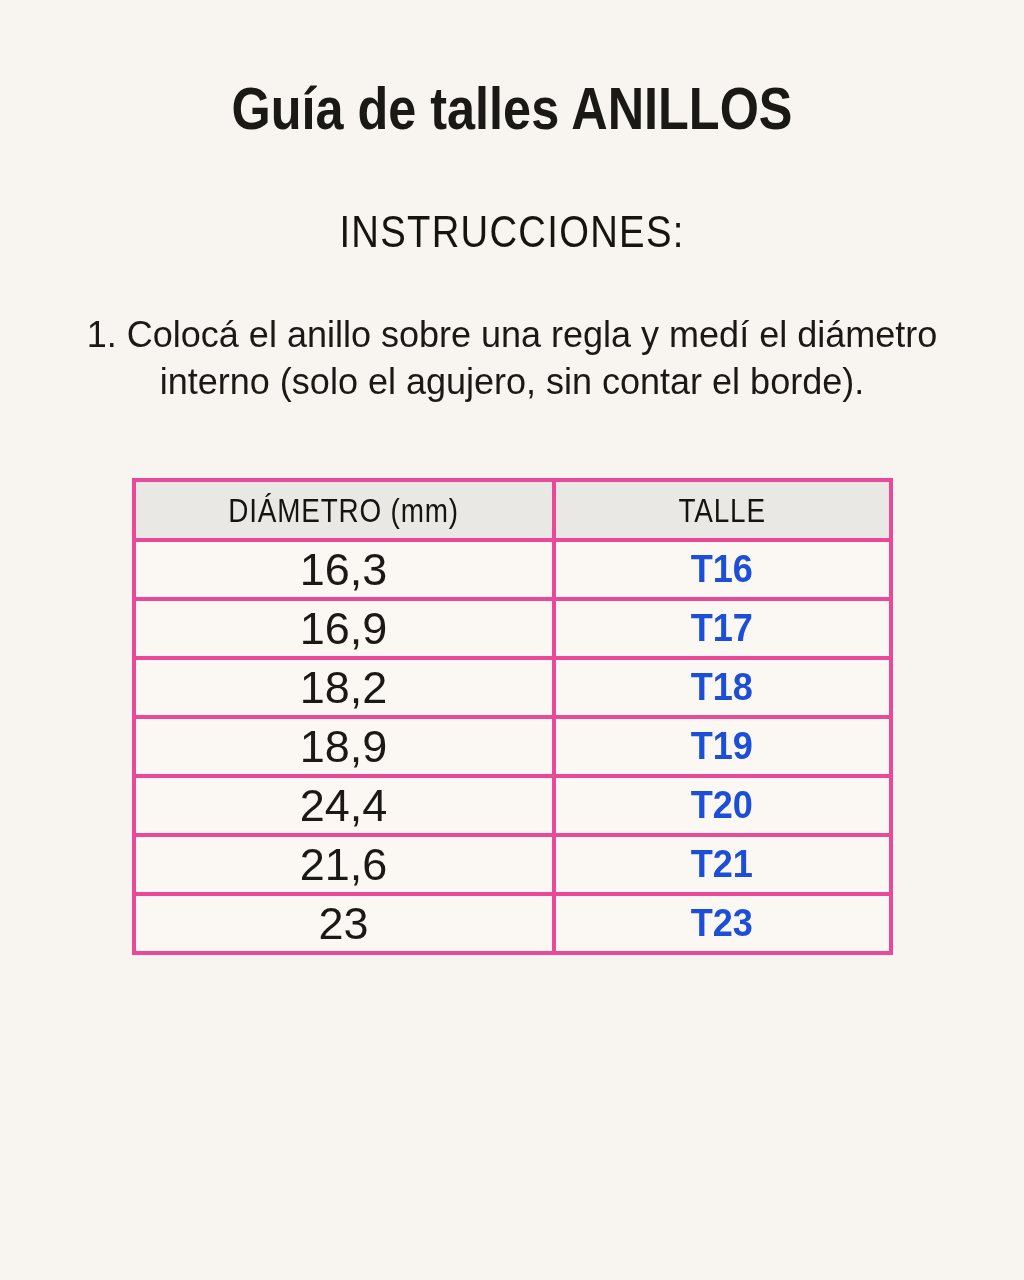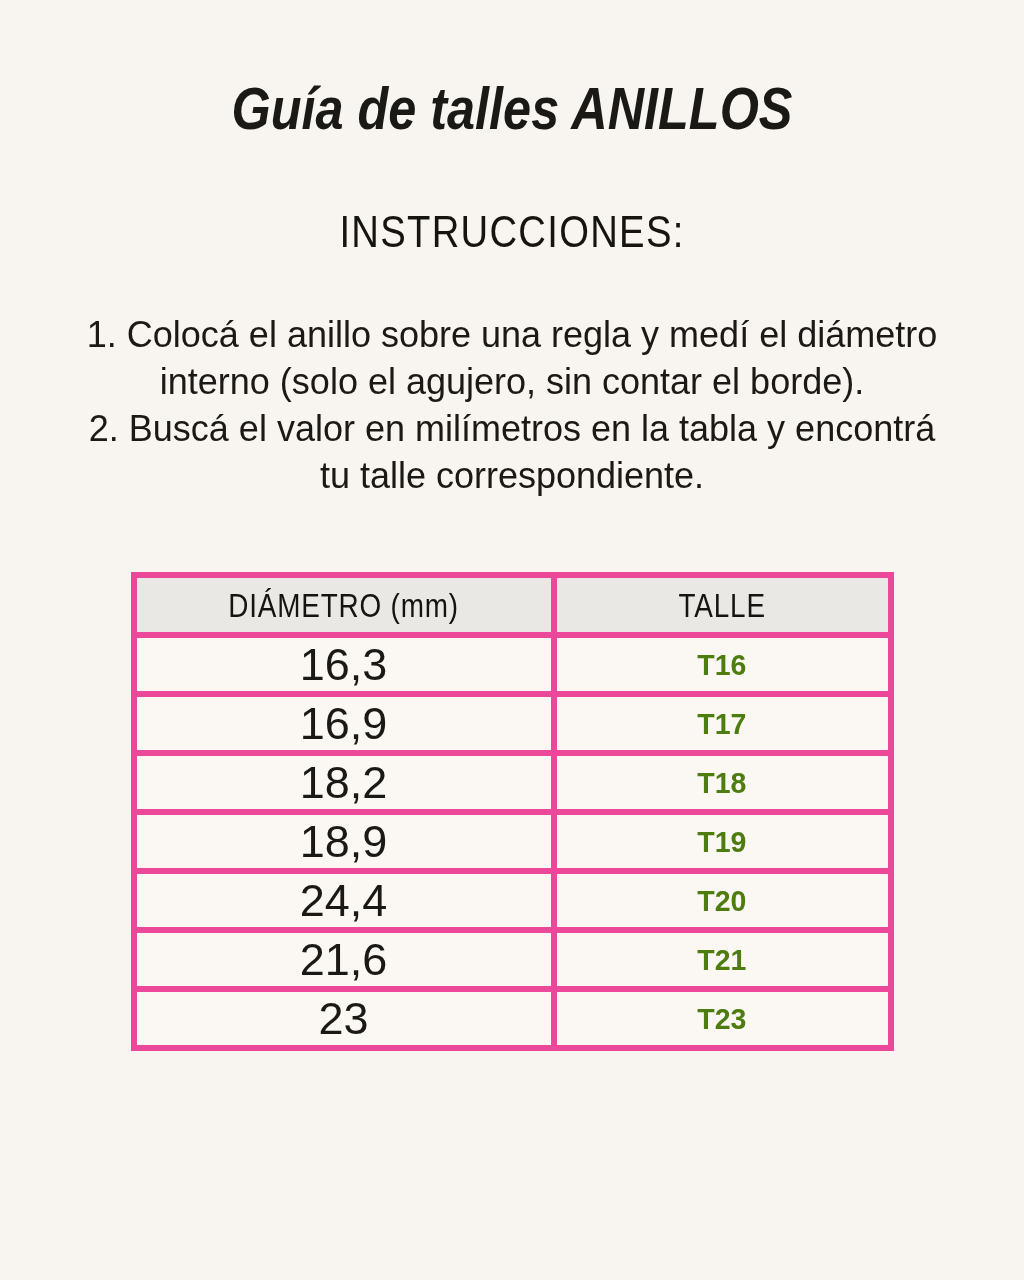--- a/index.html
+++ b/index.html
@@ -22,21 +22,20 @@
     background: #F8F4EF;
   }
   .title {
     margin-top: 74px;
     text-align: center;
     font-size: 60px;
     font-weight: 700;
     line-height: 70px;
     letter-spacing: 0px;
     white-space: nowrap;
-    font-style: italic;
   }
   .title > span {
     display: inline-block;
     transform: scaleX(0.84);
     transform-origin: center;
   }
   .subtitle {
     margin-top: 53px;
     text-align: center;
     font-size: 29px;
@@ -70,21 +69,21 @@
   }
   table.size-table {
     margin: 73px auto 0 auto;
     width: 757px;
     border-collapse: collapse;
     table-layout: fixed;
   }
   table.size-table col.col-diameter { width: 420px; }
   table.size-table col.col-size     { width: 337px; }
   table.size-table th, table.size-table td {
-    border: 6px solid #ec4899;
+    border: 4px solid #ec4899;
     text-align: center;
     vertical-align: middle;
     padding: 0;
   }
   table.size-table thead th {
     height: 60px;
     background: #EAE8E5;
     font-weight: 400;
     font-size: 34px;
     color: #16140F;
@@ -97,45 +96,43 @@
   }
   table.size-table tbody td {
     height: 59px;
     background: #FBF8F3;
   }
   td.diameter-cell {
     font-size: 45px;
     color: #1B1916;
   }
   td.size-cell {
-    font-size: 30px;
+    font-size: 38px;
     font-weight: 700;
-    color: #4d7c0f;
+    color: #1d4ed8;
   }
   td.size-cell > span {
     display: inline-block;
     transform: scaleX(0.95);
     transform-origin: center;
   }
 </style>
 </head>
 <body>
 
 <div class="page">
 
   <h1 class="title"><span>Guía de talles ANILLOS</span></h1>
 
 
   <div class="instructions-heading"><span>INSTRUCCIONES:</span></div>
 
   <div class="instructions-list">
     <div class="instruction-item">1. Colocá el anillo sobre una regla y medí el diámetro
 interno (solo el agujero, sin contar el borde).</div>
-    <div class="instruction-item">2. Buscá el valor en milímetros en la tabla y encontrá
-tu talle correspondiente.</div>
   </div>
 
   <table class="size-table">
     <colgroup>
       <col class="col-diameter">
       <col class="col-size">
     </colgroup>
     <thead>
       <tr>
         <th><span>DIÁMETRO (mm)</span></th>

